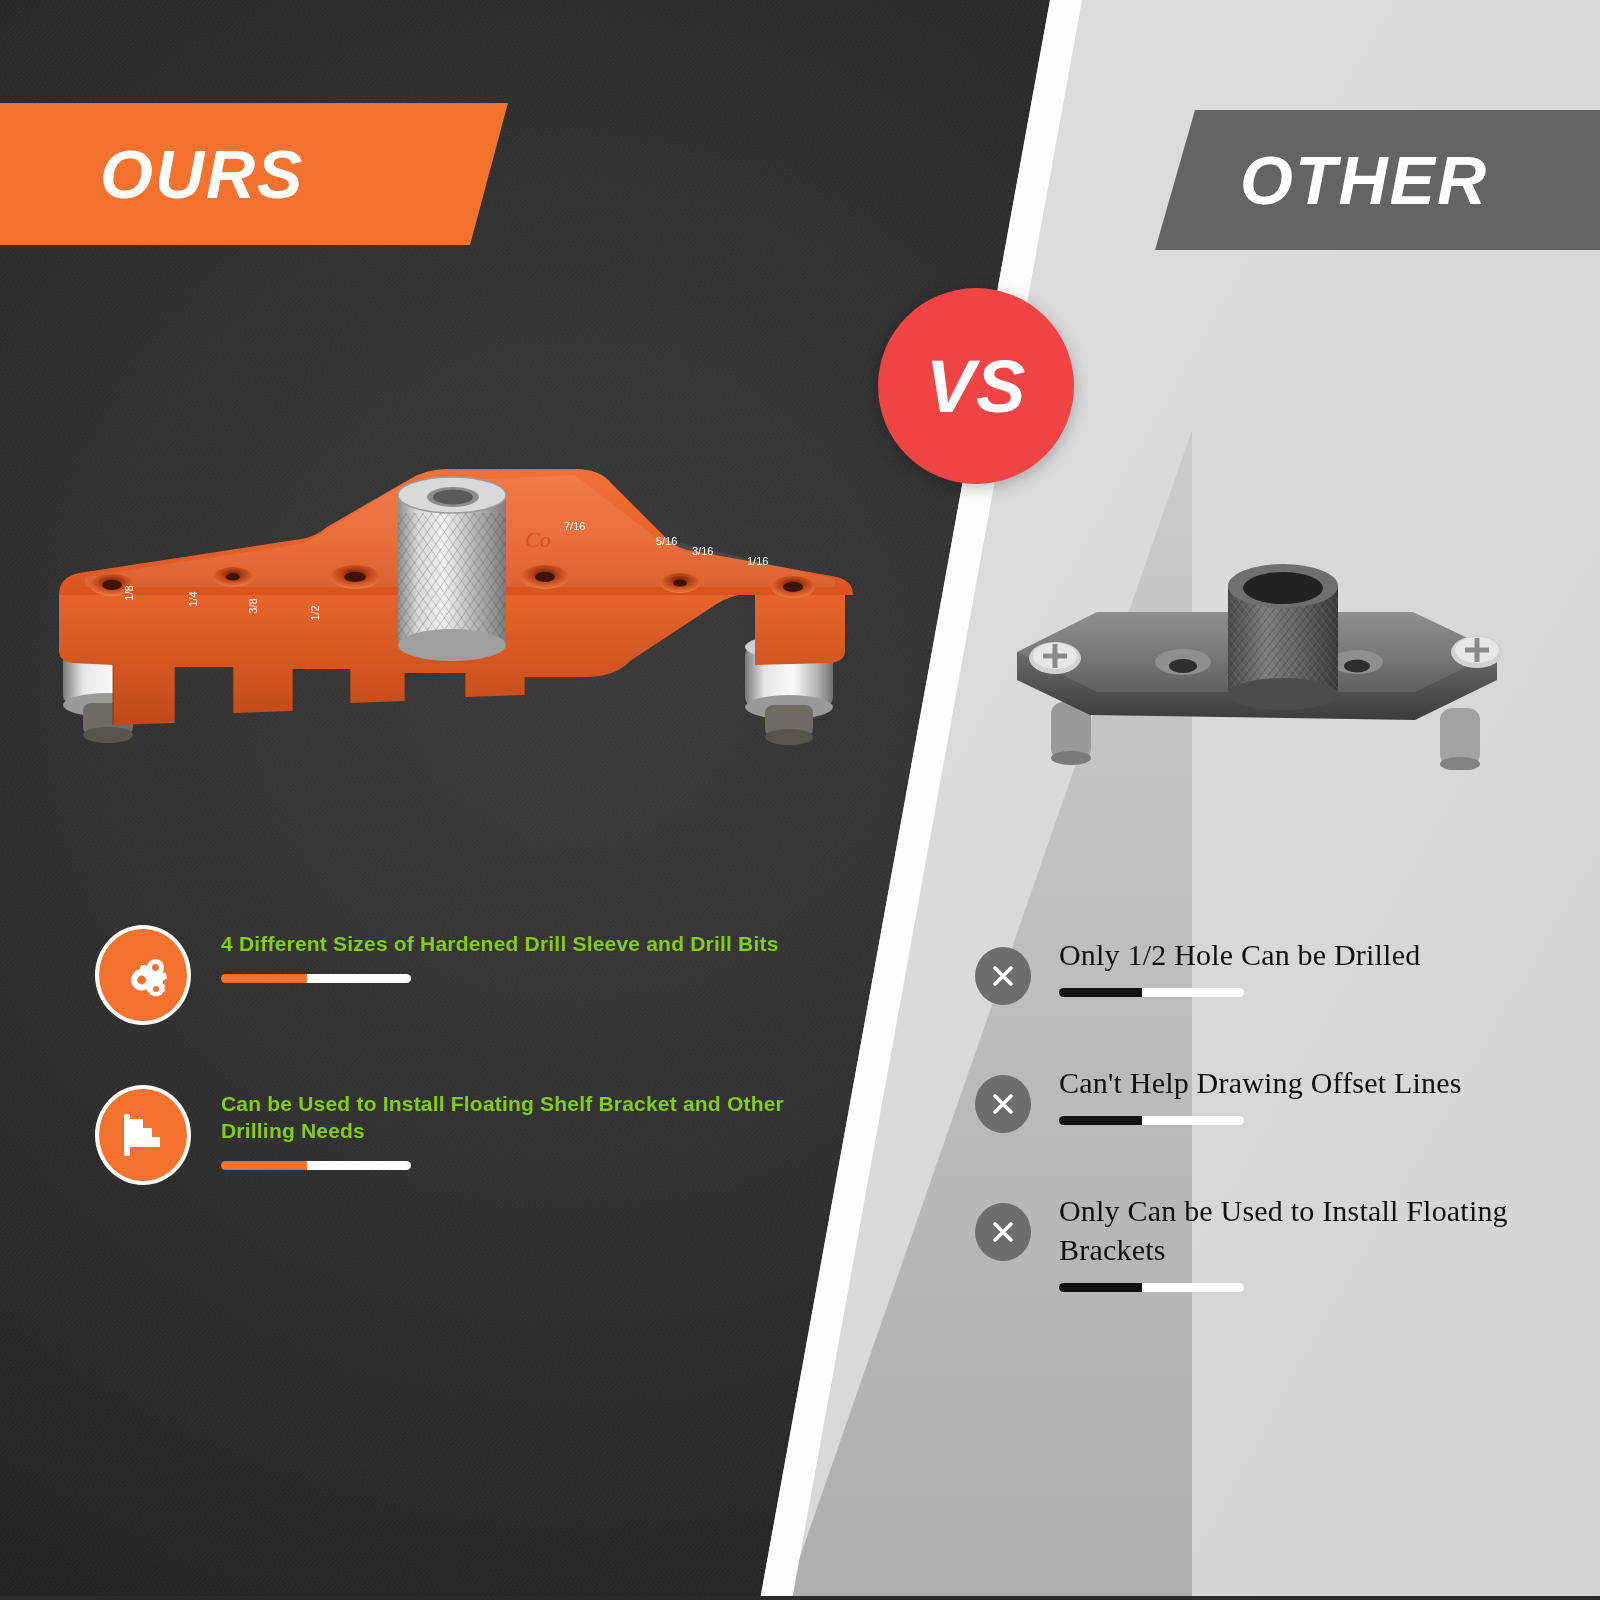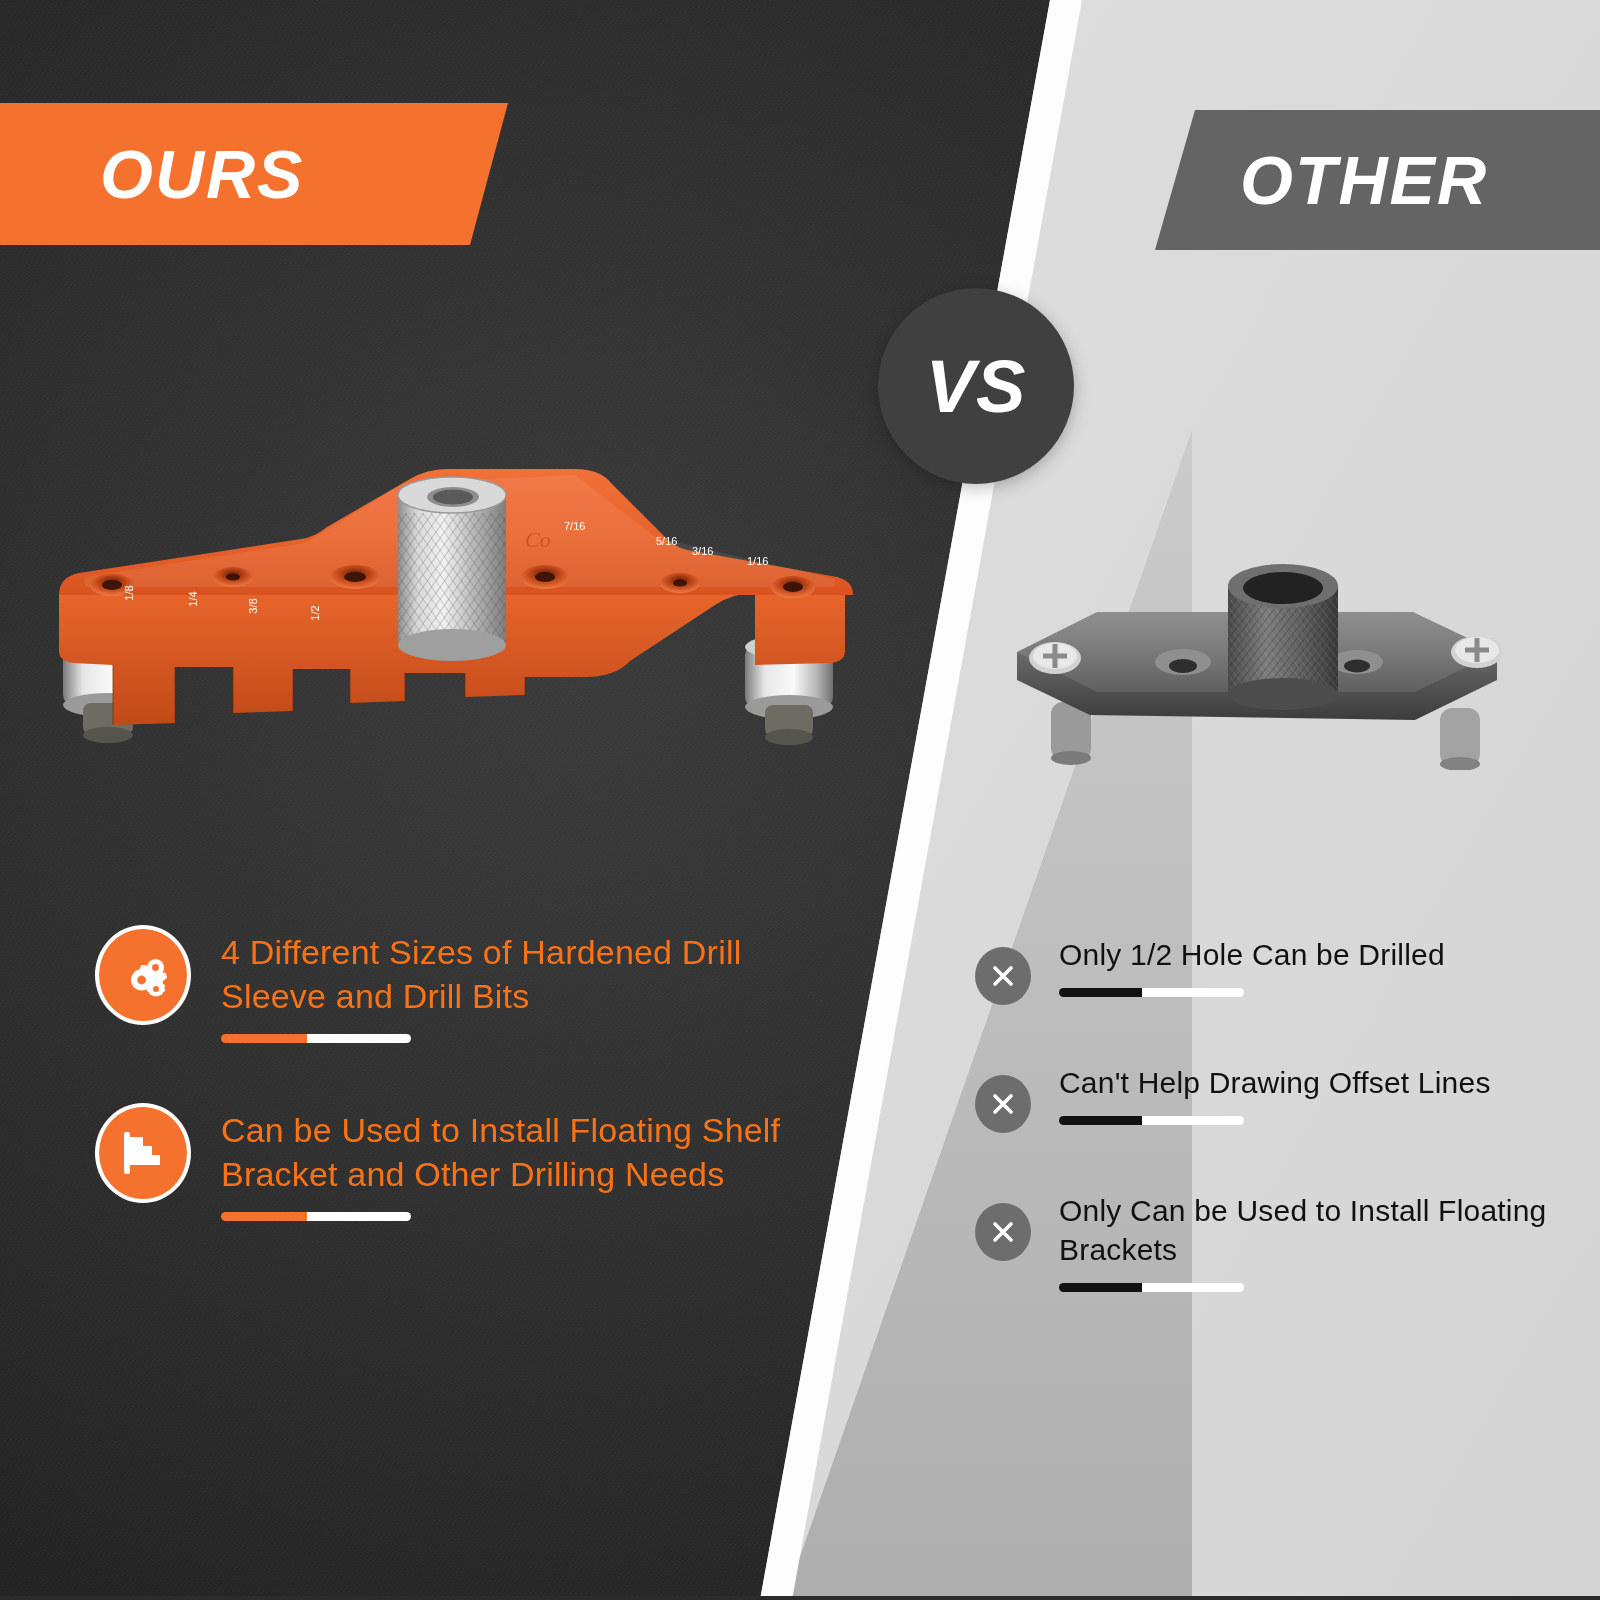--- a/index.html
+++ b/index.html
@@ -55,21 +55,21 @@
     left:1155px;top:110px;width:460px;height:140px;
     background:#646464;
     clip-path:polygon(40px 0, 460px 0, 460px 140px, 0 140px);
     padding-left:85px;box-sizing:border-box;
     font-size:68px;
   }
 
   
   .vs-badge{
     position:absolute;left:878px;top:288px;width:196px;height:196px;
-    border-radius:50%;background:#404040;
+    border-radius:50%;background:#ef4444;
     display:flex;align-items:center;justify-content:center;
     color:#fff;font-size:74px;font-weight:bold;font-style:italic;
     letter-spacing:1px;
     box-shadow:0 4px 16px rgba(0,0,0,.25);
   }
 
   
   .prod-ours{position:absolute;left:55px;top:465px;width:800px;height:310px;}
   .prod-other{position:absolute;left:985px;top:540px;width:540px;height:230px;}
 
@@ -81,29 +81,29 @@
     border-radius:50%;
     background:#F4712E;
     border:4px solid #ffffff;
     box-sizing:border-box;
     display:flex;align-items:center;justify-content:center;
     margin-right:30px;
     box-shadow:0 0 0 3px rgba(0,0,0,0) ;
   }
   .feat-body{padding-top:6px;flex:1;}
   .feat-text{
-    color:#f97316;font-size:34px;line-height:1.28;font-weight:400;
+    color:#84cc16;font-size:21px;line-height:1.28;font-weight:700;
     letter-spacing:.2px;
   }
   .feat-bar{margin-top:16px;display:flex;width:190px;height:9px;border-radius:5px;overflow:hidden;}
   .feat-bar .seg-a{width:45%;background:#F4712E;}
   .feat-bar .seg-b{width:55%;background:#ffffff;}
 
   .features-right{position:absolute;left:975px;top:935px;width:620px;}
-  .xfeat{display:flex;align-items:flex-start;margin-bottom:58px;}
+  .xfeat{display:flex;align-items:flex-start;margin-bottom:58px;font-family:Liberation Serif, serif;}
   .xfeat-icon{
     width:56px;height:58px;flex:0 0 56px;border-radius:50%;
     background:#6d6d6d;display:flex;align-items:center;justify-content:center;
     margin-right:28px;margin-top:12px;
   }
   .xfeat-body{flex:1;}
   .xfeat-text{color:#111111;font-size:30px;line-height:1.3;letter-spacing:.2px;}
   .xfeat-bar{margin-top:14px;display:flex;width:185px;height:9px;border-radius:5px;overflow:hidden;}
   .xfeat-bar .seg-a{width:45%;background:#111111;}
   .xfeat-bar .seg-b{width:55%;background:#ffffff;}

